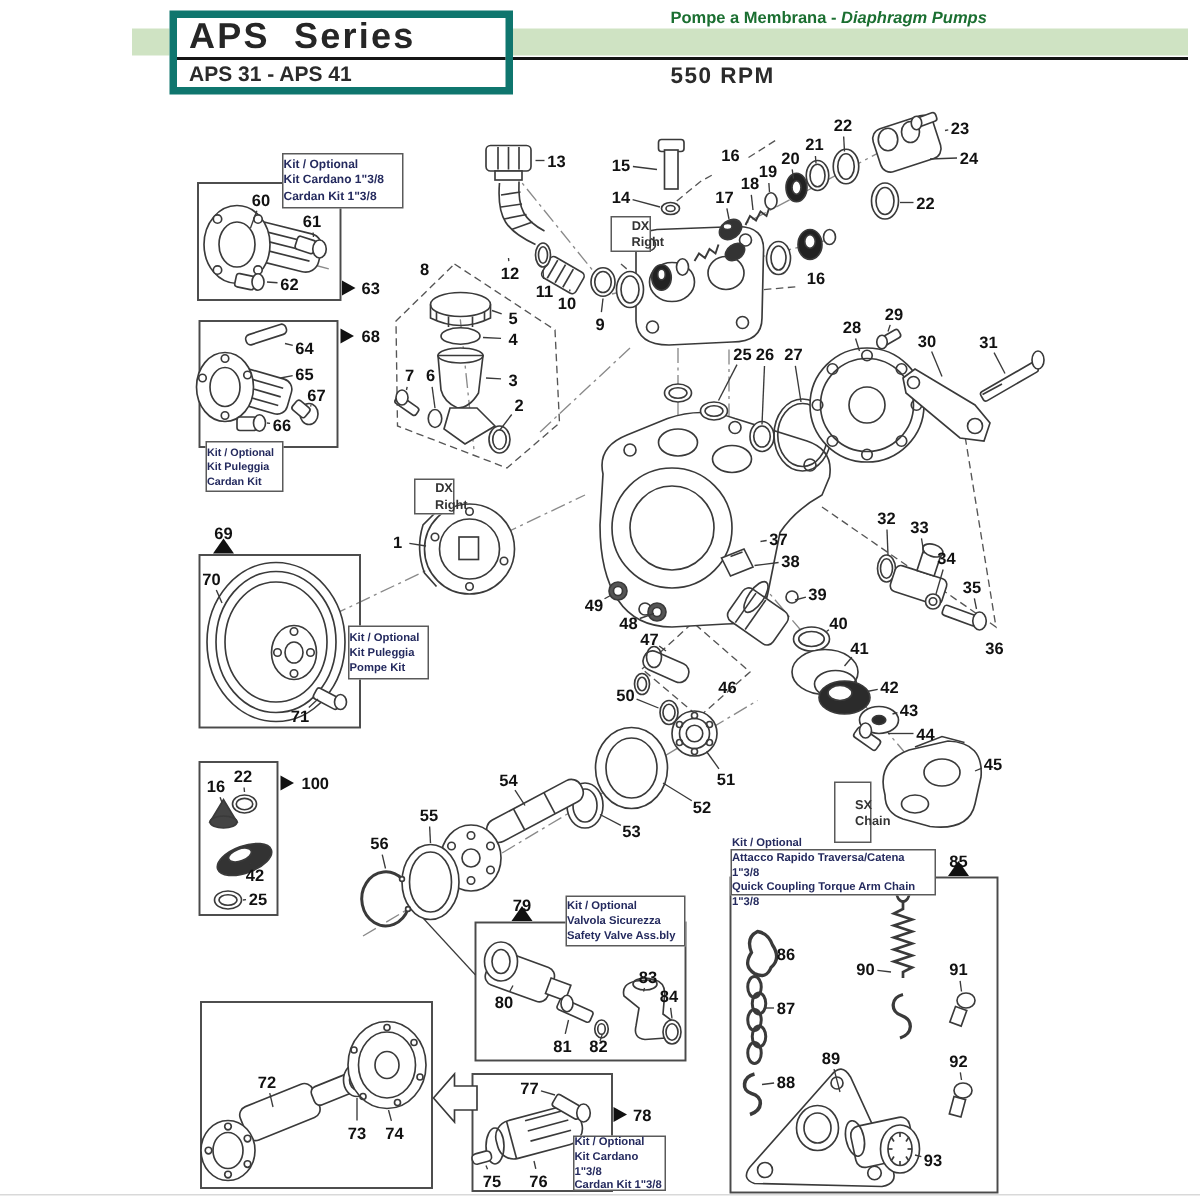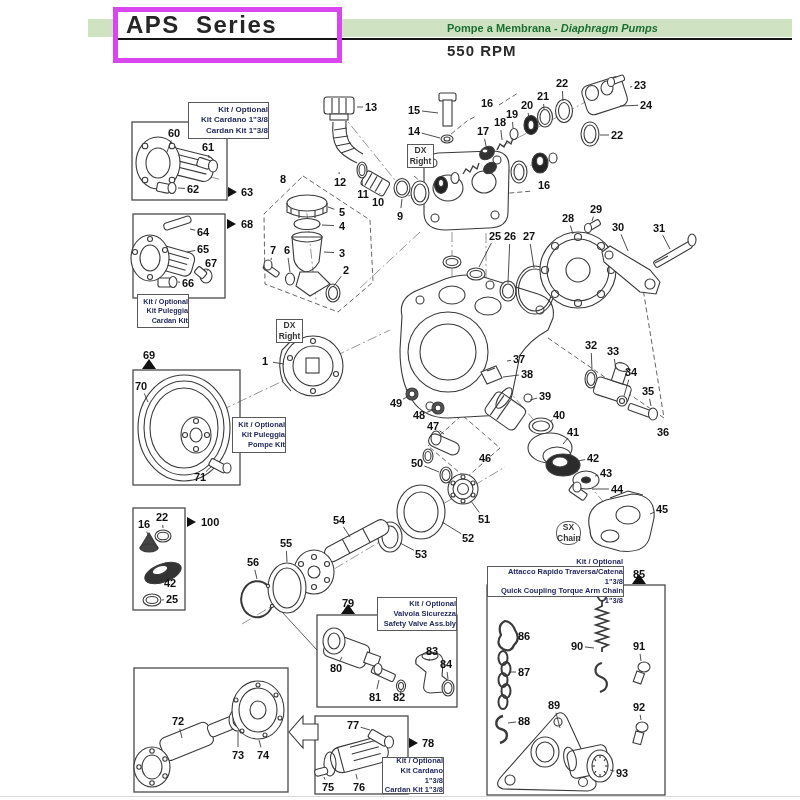--- a/index.html
+++ b/index.html
@@ -1,28 +1,28 @@
 <!DOCTYPE html>
 <html><head>
 <meta charset="utf-8">
 <style>
   html,body{margin:0;padding:0;background:#fff;}
   .page{position:relative;width:800px;height:800px;background:#fff;font-family:"Liberation Sans",sans-serif;overflow:hidden;}
   .green-bar{position:absolute;left:88px;top:19px;width:704px;height:18px;background:#cfe3c3;}
-  .title-box{position:absolute;left:113px;top:7px;width:229px;height:56px;background:#fff;border:5px solid #d946ef;box-sizing:border-box;padding:1px 0 0 8px;}
+  .title-box{position:absolute;left:113px;top:7px;width:229px;height:56px;background:#fff;border:5px solid #0f766e;box-sizing:border-box;padding:1px 0 0 8px;}
   .series-title{font-weight:bold;font-size:24px;line-height:24px;color:#262626;letter-spacing:1.5px;word-spacing:8px;}
   .title-divider{border-top:2px solid #151515;margin:1px 0 2px -8px;}
   .models{font-weight:bold;font-size:14px;line-height:15px;color:#2b2b2b;}
-  .subtitle{position:absolute;left:447px;top:22px;font-weight:bold;font-size:11px;color:#1b6f31;}
+  .subtitle{position:absolute;left:447px;top:6px;font-weight:bold;font-size:11px;color:#1b6f31;}
   .rule{position:absolute;left:342px;top:38px;width:450px;border-top:2px solid #151515;}
   .rpm{position:absolute;left:447px;top:42px;font-weight:bold;font-size:15px;letter-spacing:1px;color:#2b2b2b;}
   svg.diagram{position:absolute;left:0;top:0;}
-  .kitbox{position:absolute;box-sizing:border-box;background:#fff;border:1.4px solid #5a5a5a;color:#242a5e;font-weight:bold;text-align:right;display:flex;flex-direction:column;justify-content:center;line-height:1.32;z-index:3;}
+  .kitbox{position:absolute;box-sizing:border-box;background:#fff;border:1.4px solid #5a5a5a;color:#242a5e;font-weight:bold;text-align:left;display:flex;flex-direction:column;justify-content:center;line-height:1.32;z-index:3;}
   .f8{font-size:8px;} .f75{font-size:7.5px;} .f72{font-size:7.2px;}
-  .tag{position:absolute;box-sizing:border-box;background:#fff;border:1.3px solid #5a5a5a;color:#333;font-weight:bold;font-size:8.5px;line-height:1.25;text-align:center;display:flex;flex-direction:column;justify-content:center;z-index:3;}
+  .tag{position:absolute;box-sizing:border-box;background:#fff;border:1.3px solid #5a5a5a;color:#333;font-weight:bold;font-size:8.5px;line-height:1.25;text-align:center;display:flex;flex-direction:column;justify-content:center;z-index:3;padding-left:13px;}
   .pnum{font-family:"Liberation Sans",sans-serif;font-weight:bold;font-size:11px;fill:#111;text-anchor:middle;}
   .pnum.start{text-anchor:start;}
   .leader{stroke:#3a3a3a;stroke-width:0.9;}
   .marker{fill:#111;}
   .page-edge{position:absolute;left:0;top:796px;width:800px;border-top:1px solid #d9d9d9;}
 </style>
 </head>
 <body>
 
 <div class="page">
@@ -666,20 +666,21 @@
       </g>
   </svg>
 
   <div class="green-bar"></div>
   <div class="subtitle"><span>Pompe a Membrana</span><span> - </span><i>Diaphragm Pumps</i></div>
   <div class="rule"></div>
   <div class="rpm">550 RPM</div>
   <div class="title-box">
     <div class="series-title">APS Series</div>
     <div class="title-divider"></div>
+    <div class="models">APS 31 - APS 41</div>
   </div>
 
   <div class="kitbox f8" style="left:188px;top:102px;width:81px;height:37px;">
     <div>Kit / Optional</div>
     <div>Kit Cardano 1"3/8</div>
     <div>Cardan Kit 1"3/8</div>
   </div>
   <div class="kitbox f72" style="left:137px;top:294px;width:52px;height:34px;">
     <div>Kit / Optional</div>
     <div>Kit Puleggia</div>
@@ -707,19 +708,19 @@
   </div>
 
   <div class="tag" style="left:407px;top:144px;width:27px;height:24px;">
     <div>DX</div>
     <div>Right</div>
   </div>
   <div class="tag" style="left:276px;top:319px;width:27px;height:24px;">
     <div>DX</div>
     <div>Right</div>
   </div>
-  <div class="tag" style="left:556px;top:521px;width:25px;height:24px;border-radius:11px;">
+  <div class="tag" style="left:556px;top:521px;width:25px;height:41px;">
     <div>SX</div>
     <div>Chain</div>
   </div>
 
   <div class="page-edge"></div>
 </div>
 
 </body></html>

